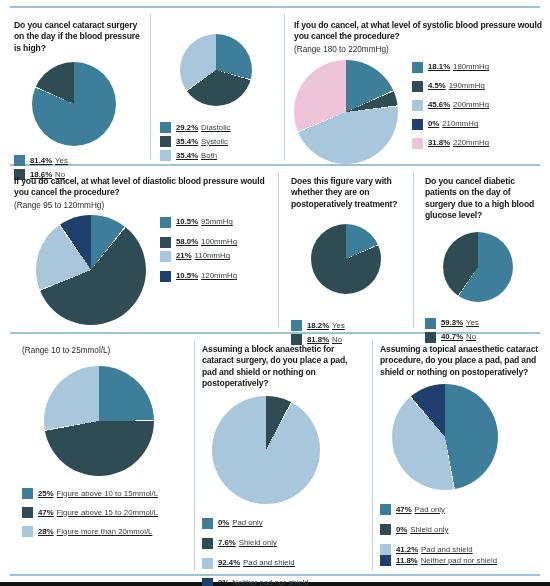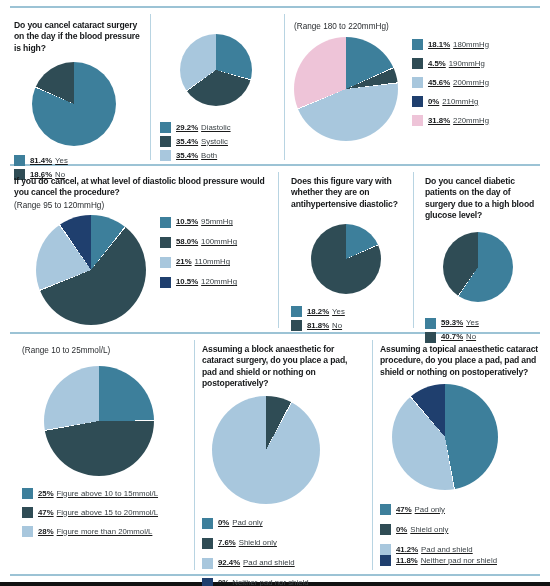--- a/index.html
+++ b/index.html
@@ -129,20 +129,21 @@
       </div>
       <div class="lrow">
         <span class="sw" style="background:#a8c7dd;"></span>
         <span class="lpct">35.4%</span>
         <span class="llab">Both</span>
       </div>
     </div>
   </div>
 
   <div class="panel" style="left:294px;top:20px;width:248px;">
+    <p class="q">If you do cancel, at what level of systolic blood pressure would you cancel the procedure?</p>
     <p class="range">(Range 180 to 220mmHg)</p>
     <div style="display:flex;align-items:flex-start;margin-top:5px;">
       <div class="pie-wrap" style="flex:0 0 auto;">
         <div class="pie" style="width:104px;height:104px;
              background:conic-gradient(#3d7f9b 0deg 65.2deg, #ffffff 65.2deg 66.4deg, #2f4c55 66.4deg 82.6deg, #ffffff 82.6deg 83.8deg, #a8c7dd 83.8deg 247.0deg, #ffffff 247.0deg 248.2deg, #1f3f6e 248.2deg 248.2deg, #eec4d8 248.2deg 360deg);"></div>
       </div>
       <div class="legend" style="margin-left:14px;margin-top:2px;">
         <div class="lrow" style="margin-bottom:8px;">
           <span class="sw" style="background:#3d7f9b;"></span>
           <span class="lpct">18.1%</span>
@@ -179,46 +180,46 @@
       <div class="pie-wrap" style="flex:0 0 auto;margin-left:22px;">
         <div class="pie" style="width:110px;height:110px;
              background:conic-gradient(#3d7f9b 0deg 37.8deg, #ffffff 37.8deg 39.0deg, #2f4c55 39.0deg 247.8deg, #ffffff 247.8deg 249.0deg, #a8c7dd 249.0deg 324.6deg, #ffffff 324.6deg 325.8deg, #1f3f6e 325.8deg 360deg);"></div>
       </div>
       <div class="legend" style="margin-left:14px;margin-top:2px;">
         <div class="lrow" style="margin-bottom:9px;">
           <span class="sw" style="background:#3d7f9b;"></span>
           <span class="lpct">10.5%</span>
           <span class="llab">95mmHg</span>
         </div>
-        <div class="lrow" style="margin-bottom:9px;">
+        <div class="lrow" style="margin-bottom:3px;">
           <span class="sw" style="background:#2f4c55;"></span>
           <span class="lpct">58.0%</span>
           <span class="llab">100mmHg</span>
         </div>
         <div class="lrow" style="margin-bottom:9px;">
           <span class="sw" style="background:#a8c7dd;"></span>
           <span class="lpct">21%</span>
           <span class="llab">110mmHg</span>
         </div>
         <div class="lrow">
           <span class="sw" style="background:#1f3f6e;"></span>
           <span class="lpct">10.5%</span>
           <span class="llab">120mmHg</span>
         </div>
       </div>
     </div>
   </div>
 
   <div class="panel" style="left:291px;top:176px;width:114px;">
-    <p class="q">Does this figure vary with whether they are on antihypertensive diastolic?</p>
+    <p class="q">Does this figure vary with whether they are on postoperatively treatment?</p>
     <div class="pie-wrap" style="margin-top:14px;margin-left:20px;">
       <div class="pie" style="width:70px;height:70px;
            background:conic-gradient(#3d7f9b 0deg 65.5deg, #ffffff 65.5deg 67.0deg, #2f4c55 67.0deg 360deg);"></div>
     </div>
-    <div class="legend" style="margin-top:12px;">
+    <div class="legend" style="margin-top:26px;">
       <div class="lrow">
         <span class="sw" style="background:#3d7f9b;"></span>
         <span class="lpct">18.2%</span>
         <span class="llab">Yes</span>
       </div>
       <div class="lrow">
         <span class="sw" style="background:#2f4c55;"></span>
         <span class="lpct">81.8%</span>
         <span class="llab">No</span>
       </div>

